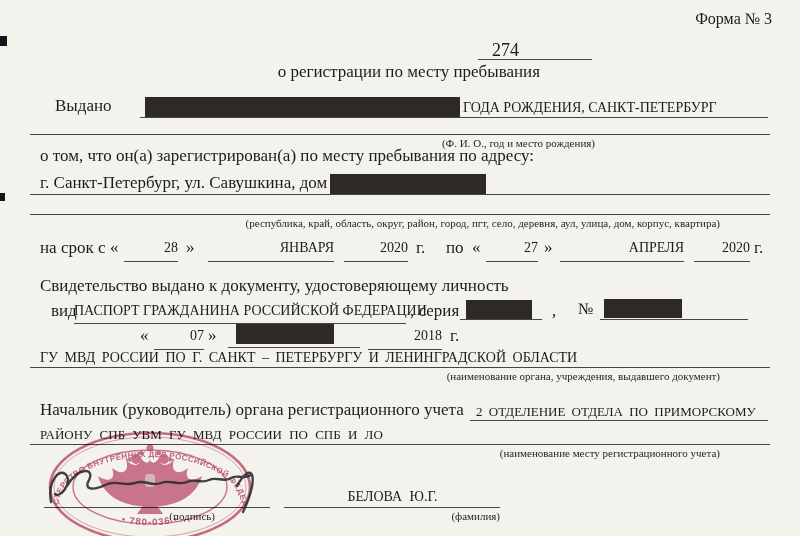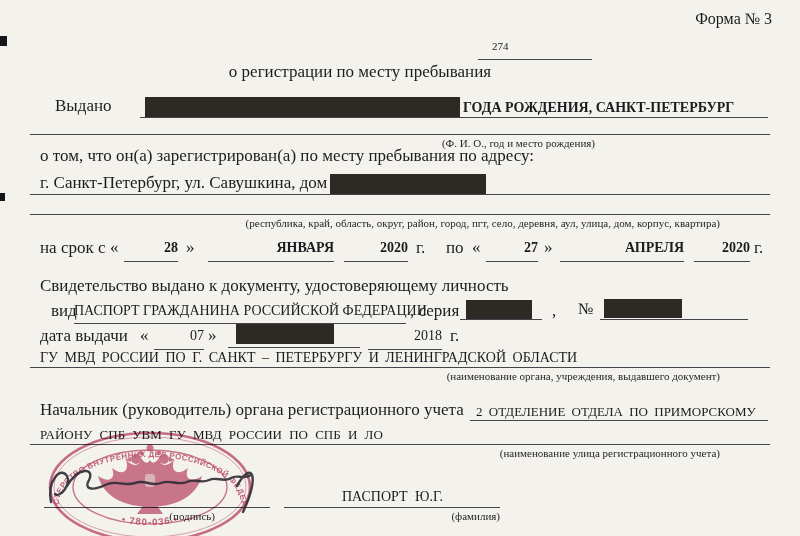--- a/index.html
+++ b/index.html
@@ -2,42 +2,42 @@
 <html style="--paper: #f3f2ed; --ink: #1c1c20; --line: #44444a; --redaction: #2d2a26; --stamp: #c24a6f; --signature: #2e2d36;"><head>
 <meta charset="utf-8">
 <style>
   html,body{margin:0;padding:0}
   .page{position:relative;width:800px;height:536px;overflow:hidden;
         background:var(--paper,#f3f2ed);color:var(--ink,#1c1c20);
         font-family:"Liberation Serif","DejaVu Serif",serif}
   .t{position:absolute;font-size:17px;white-space:nowrap}
   .sm{font-size:14px}
   .xs{font-size:13px}
-  .b{font-weight:bold}
+  .b{font-weight:normal}
   .rule{position:absolute;height:0;border-bottom:1.6px solid var(--line,#44444a)}
   .cell{position:absolute;text-align:right;border-bottom:1.6px solid var(--line,#44444a);
         font-size:14px;height:21px;padding-top:1px;white-space:nowrap}
   .capw{position:absolute;font-size:11px;text-align:right;white-space:nowrap;color:#26262b}
   .redact{position:absolute;background:var(--redaction,#2d2a26)}
   .ws3{word-spacing:3px}
   .ws4{word-spacing:4px}
   .artifact{position:absolute;background:#15151a}
   svg text{font-family:"Liberation Sans","DejaVu Sans",sans-serif}
 </style>
 </head>
 <body>
 
 <div class="page">
 
   <div class="artifact" style="left:0;top:36px;width:7px;height:10px"></div>
   <div class="artifact" style="left:0;top:193px;width:5px;height:8px"></div>
 
   <div class="t" style="right:28px;top:10px;font-size:16px">Форма № 3</div>
-  <div class="cell" style="left:478px;top:39px;width:100px;height:19px;text-align:left;padding-left:14px;font-size:11px">274</div>
-  <div class="t" style="left:180px;top:62px;width:360px;text-align:center">о регистрации по месту пребывания</div>
+  <div class="cell" style="left:478px;top:39px;width:100px;height:19px;text-align:left;padding-left:14px;font-size:18px">274</div>
+  <div class="t" style="left:180px;top:62px;width:360px;text-align:right">о регистрации по месту пребывания</div>
 
   <div class="t" style="left:55px;top:96px">Выдано</div>
   <div class="redact" style="left:145px;top:97px;width:315px;height:21px"></div>
   <div class="t b sm" style="left:463px;top:100px">ГОДА РОЖДЕНИЯ, САНКТ-ПЕТЕРБУРГ</div>
   <div class="rule" style="left:140px;top:117px;width:628px"></div>
   <div class="rule" style="left:30px;top:134px;width:740px"></div>
   <div class="capw" style="left:255px;top:137px;width:340px">(Ф. И. О., год и место рождения)</div>
 
   <div class="t" style="left:40px;top:146px">о том, что он(а) зарегистрирован(а) по месту пребывания по адресу:</div>
   <div class="t" style="left:40px;top:173px">г. Санкт-Петербург, ул. Савушкина, дом</div>
@@ -66,43 +66,42 @@
   <div class="t" style="left:51px;top:301px">вид</div>
   <div class="cell xs" style="left:74px;top:302px;width:332px;height:20px">ПАСПОРТ ГРАЖДАНИНА РОССИЙСКОЙ ФЕДЕРАЦИИ</div>
   <div class="t" style="left:410px;top:301px">, серия</div>
   <div class="redact" style="left:466px;top:300px;width:66px;height:19px"></div>
   <div class="rule" style="left:460px;top:319px;width:82px"></div>
   <div class="t" style="left:552px;top:301px">,</div>
   <div class="t" style="left:578px;top:300px;font-size:16px">№</div>
   <div class="rule" style="left:600px;top:319px;width:148px"></div>
   <div class="redact" style="left:604px;top:299px;width:78px;height:19px"></div>
 
-  <div class="t" style="left:40px;top:326px">дата выдачи</div>
   <div class="t" style="left:140px;top:326px">«</div>
   <div class="cell" style="left:154px;top:327px;width:50px">07</div>
   <div class="t" style="left:208px;top:326px">»</div>
   <div class="rule" style="left:228px;top:347px;width:132px"></div>
   <div class="redact" style="left:236px;top:324px;width:98px;height:20px"></div>
   <div class="cell" style="left:368px;top:327px;width:74px">2018</div>
   <div class="t" style="left:450px;top:326px">г.</div>
 
   <div class="t sm ws3" style="left:40px;top:350px">ГУ МВД РОССИИ ПО Г. САНКТ – ПЕТЕРБУРГУ И ЛЕНИНГРАДСКОЙ ОБЛАСТИ</div>
   <div class="rule" style="left:30px;top:367px;width:740px"></div>
   <div class="capw" style="left:80px;top:370px;width:640px">(наименование органа, учреждения, выдавшего документ)</div>
 
   <div class="t" style="left:40px;top:400px">Начальник (руководитель) органа регистрационного учета</div>
   <div class="t xs ws3" style="left:476px;top:404px">2 ОТДЕЛЕНИЕ ОТДЕЛА ПО ПРИМОРСКОМУ</div>
   <div class="rule" style="left:470px;top:420px;width:298px"></div>
   <div class="t xs ws4" style="left:40px;top:427px">РАЙОНУ СПБ УВМ ГУ МВД РОССИИ ПО СПБ И ЛО</div>
   <div class="rule" style="left:30px;top:444px;width:740px"></div>
-  <div class="capw" style="left:80px;top:447px;width:640px">(наименование улица регистрационного учета)</div>
+  <div class="capw" style="left:80px;top:447px;width:640px">(наименование месту регистрационного учета)</div>
 
   <div class="rule" style="left:44px;top:507px;width:226px"></div>
   <div class="capw" style="left:100px;top:510px;width:115px">(подпись)</div>
-  <div class="t sm ws4" style="left:285px;top:489px;width:215px;text-align:center">ПАСПОРТ Ю.Г.</div>
+  <div class="t sm ws4" style="left:285px;top:489px;width:215px;text-align:center">БЕЛОВА Ю.Г.</div>
   <div class="rule" style="left:284px;top:507px;width:216px"></div>
   <div class="capw" style="left:284px;top:510px;width:216px">(фамилия)</div>
 
   <svg width="212" height="116" viewBox="0 0 212 116" style="position:absolute;left:44px;top:430px;mix-blend-mode:multiply;opacity:.92" xmlns="http://www.w3.org/2000/svg">
     <g stroke="#c24a6f" fill="none">
       <ellipse cx="106" cy="57" rx="100" ry="54" stroke-width="2.6" opacity=".85"></ellipse>
       <ellipse cx="106" cy="57" rx="96" ry="50" stroke-width=".9" opacity=".6"></ellipse>
       <ellipse cx="106" cy="57" rx="77" ry="37" stroke-width="1.4" opacity=".8"></ellipse>
     </g>
     <defs>

